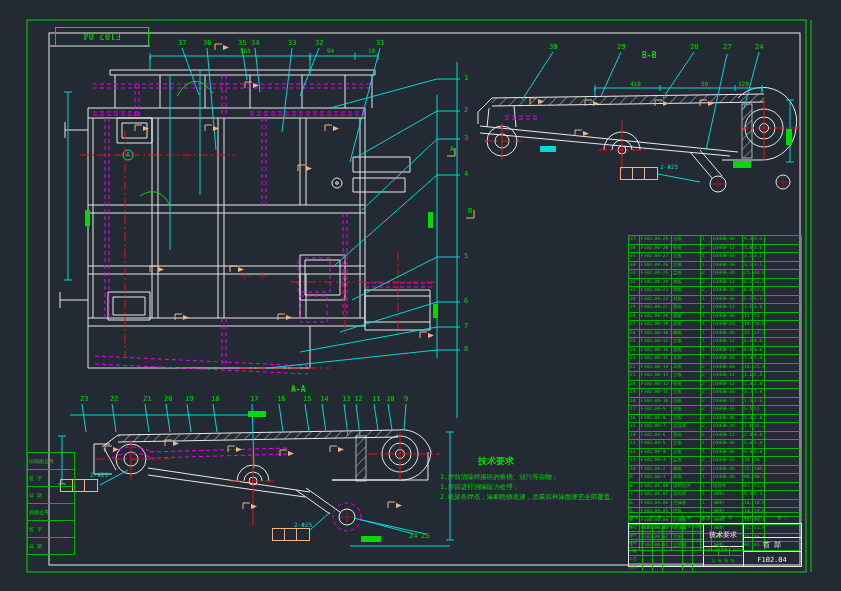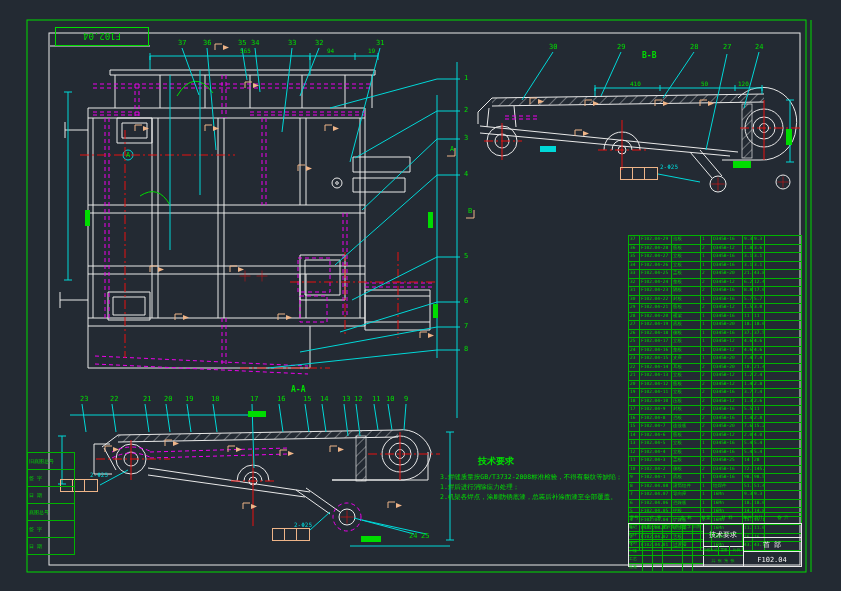--- a/index.html
+++ b/index.html
@@ -309,21 +309,21 @@
     </div>
 <div class="wtag" style="left:620px;top:167px;width:36px;">
   <div></div>
       <div></div>
       <div></div>
     </div>
 
 <div id="notes">
   <div id="notes-title">技术要求</div>
   <div id="notes-lines">
-        <div class="note-line">3.焊缝质量按GB/T3732-2008标准检验，不得有裂纹等缺陷；</div>
+        <div class="note-line">1.焊前清除焊接区的铁锈、油污等杂物；</div>
         <div class="note-line">1.焊后进行消除应力处理；</div>
         <div class="note-line">2.机架各焊点，涂刷防锈底漆，总装后补涂面漆至全部覆盖。</div>
       </div>
 </div>
 
 <div id="margin-stack">
       <div class="margin-cell">旧底图总号</div>
       <div class="margin-cell">签 字</div>
       <div class="margin-cell">日 期</div>
       <div class="margin-cell">底图总号</div>

